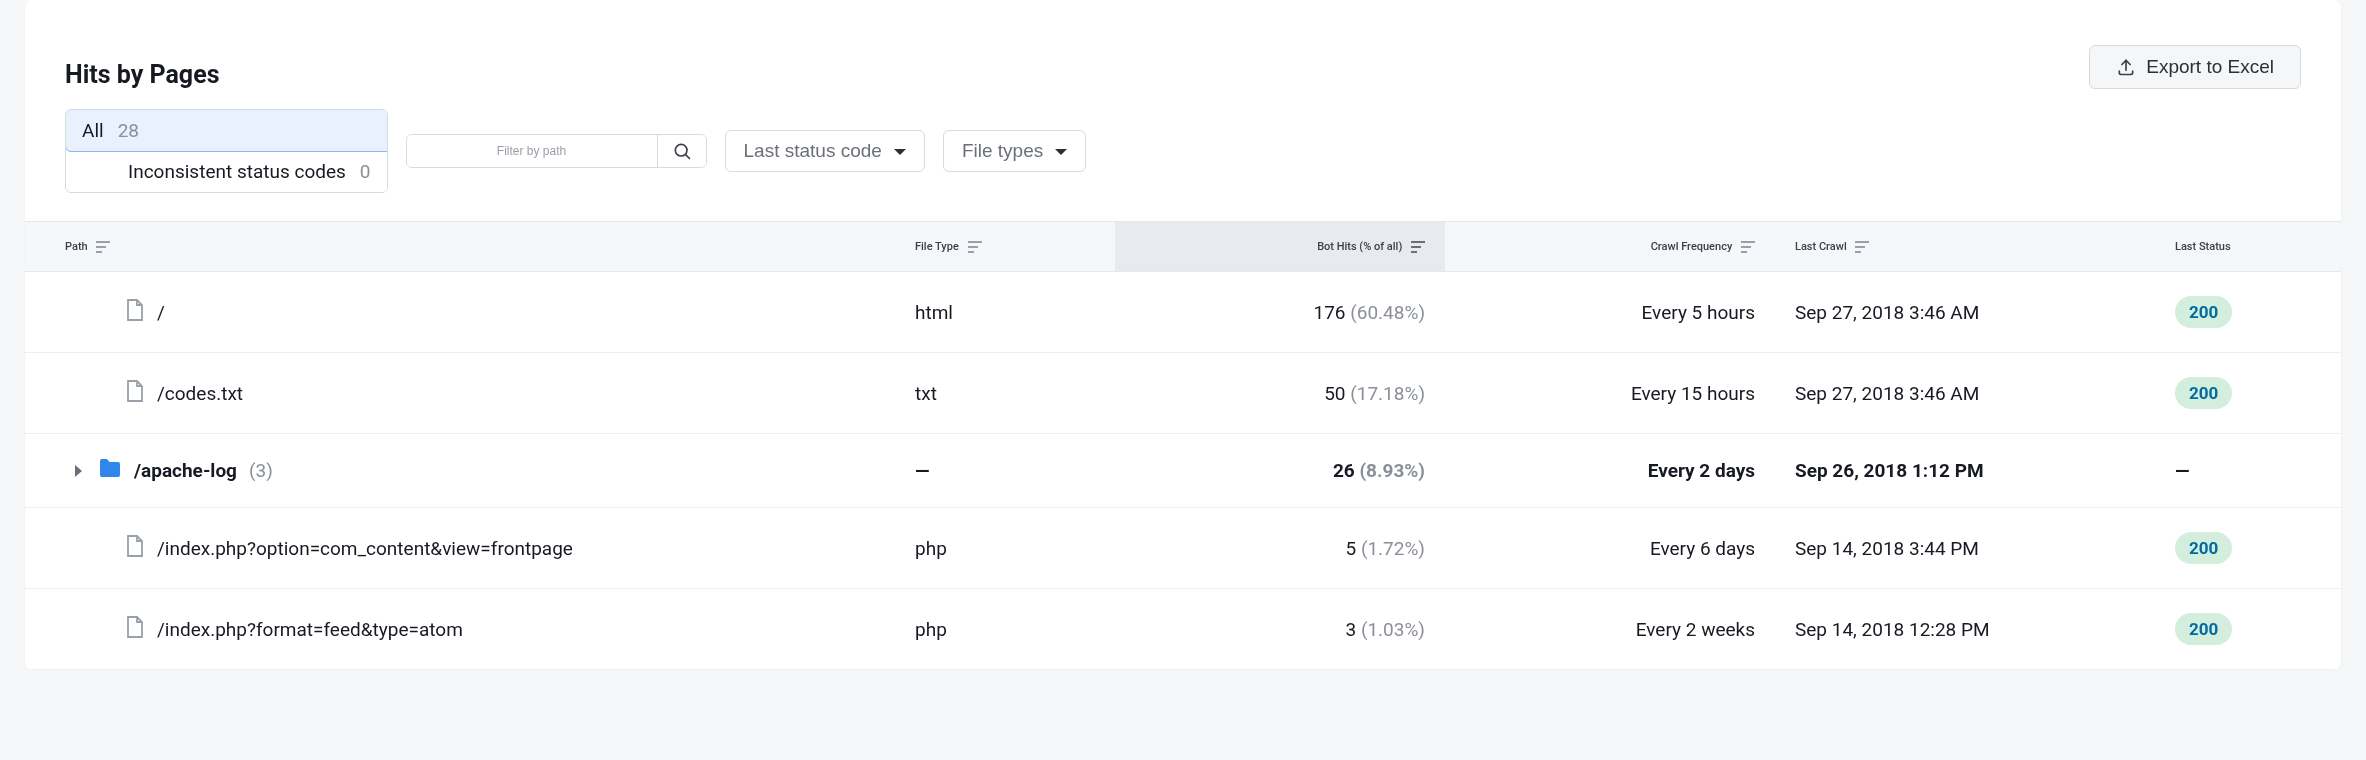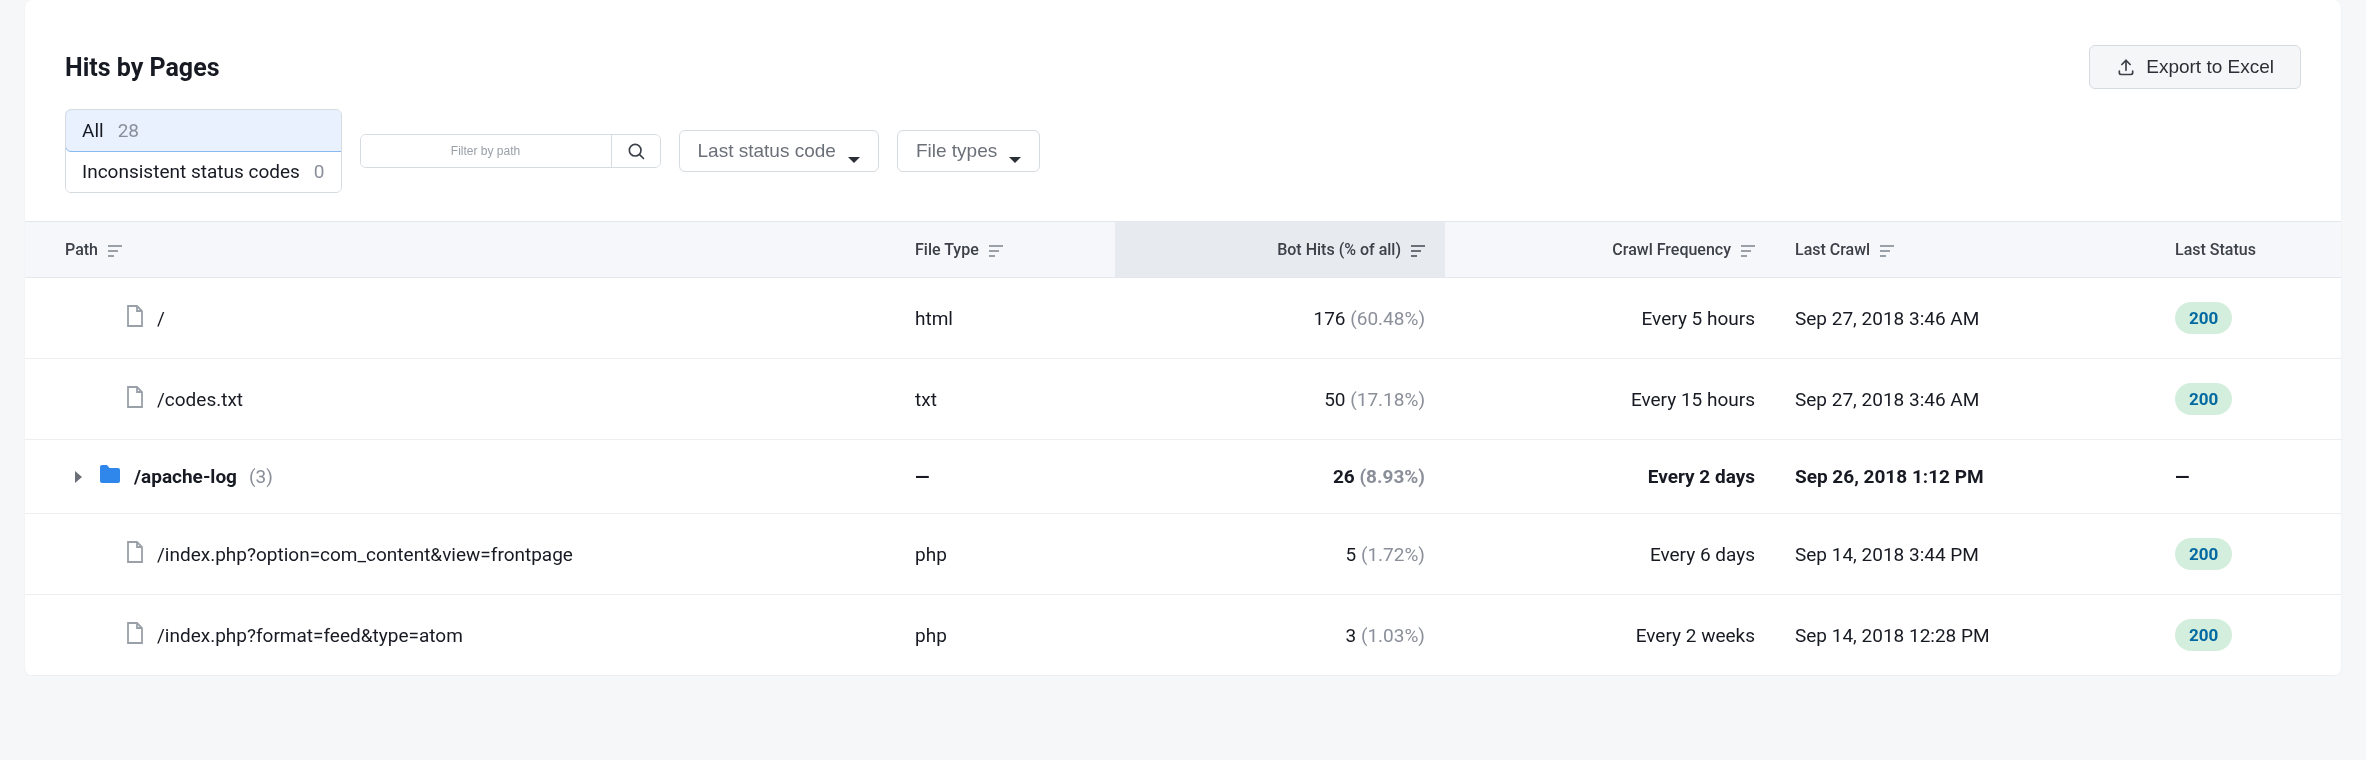--- a/index.html
+++ b/index.html
@@ -12,21 +12,21 @@
   }
   .panel {
     background: #fff;
     margin: 0 25px;
     border-radius: 8px;
     box-shadow: 0 1px 3px rgba(0,0,0,0.04);
     overflow: hidden;
   }
   .panel-header {
     display: flex;
-    align-items: center;
+    align-items: flex-end;
     justify-content: space-between;
     padding: 45px 40px 20px 40px;
   }
   .panel-title {
     font-size: 25px;
     font-weight: 700;
     color: #171A22;
   }
   .export-btn {
     display: inline-flex;
@@ -57,21 +57,21 @@
   .seg-btn {
     display: inline-flex;
     align-items: center;
     gap: 8px;
     padding: 9px 16px;
     font-size: 19px;
     background: #fff;
     cursor: pointer;
     border-right: 1px solid #d6dbe0;
   }
-  .seg-btn:last-child { border-right: none; }
+  .seg-btn:last-child { border-right: none; margin-left: 46px; }
   .seg-btn.active {
     background: #e8f1fd;
     border: 1px solid #8ab8f0;
     margin: -1px;
     border-radius: 6px 0 0 6px;
     z-index: 2;
   }
   .seg-btn .count { color: #8a8f99; margin-left: 6px; }
 
   .search-wrap {
@@ -95,21 +95,21 @@
     border-left: 1px solid #d6dbe0;
     background: #fff;
     padding: 0 14px;
     display: inline-flex;
     align-items: center;
     cursor: pointer;
   }
 
   .dd-btn {
     display: inline-flex;
-    align-items: flex-end;
+    align-items: center;
     gap: 12px;
     border: 1px solid #d6dbe0;
     background: #fff;
     border-radius: 6px;
     padding: 9px 18px;
     font-size: 19px;
     color: #6b7078;
     cursor: pointer;
   }
   .chev-down {
@@ -125,21 +125,21 @@
   .tbl {
     width: 100%;
     border-collapse: collapse;
   }
   .tbl thead th {
     background: #f5f7fa;
     border-top: 1px solid #e4e7ec;
     border-bottom: 1px solid #e4e7ec;
     text-align: left;
     font-weight: 500;
-    font-size: 16px;
+    font-size: 11px;
     color: #3c4048;
     padding: 18px 20px;
     white-space: nowrap;
   }
   .tbl thead th.sorted {
     background: #e7eaef;
     padding-left: 20px;
   }
   .tbl thead th.right { text-align: right; }
   .tbl tbody td {

